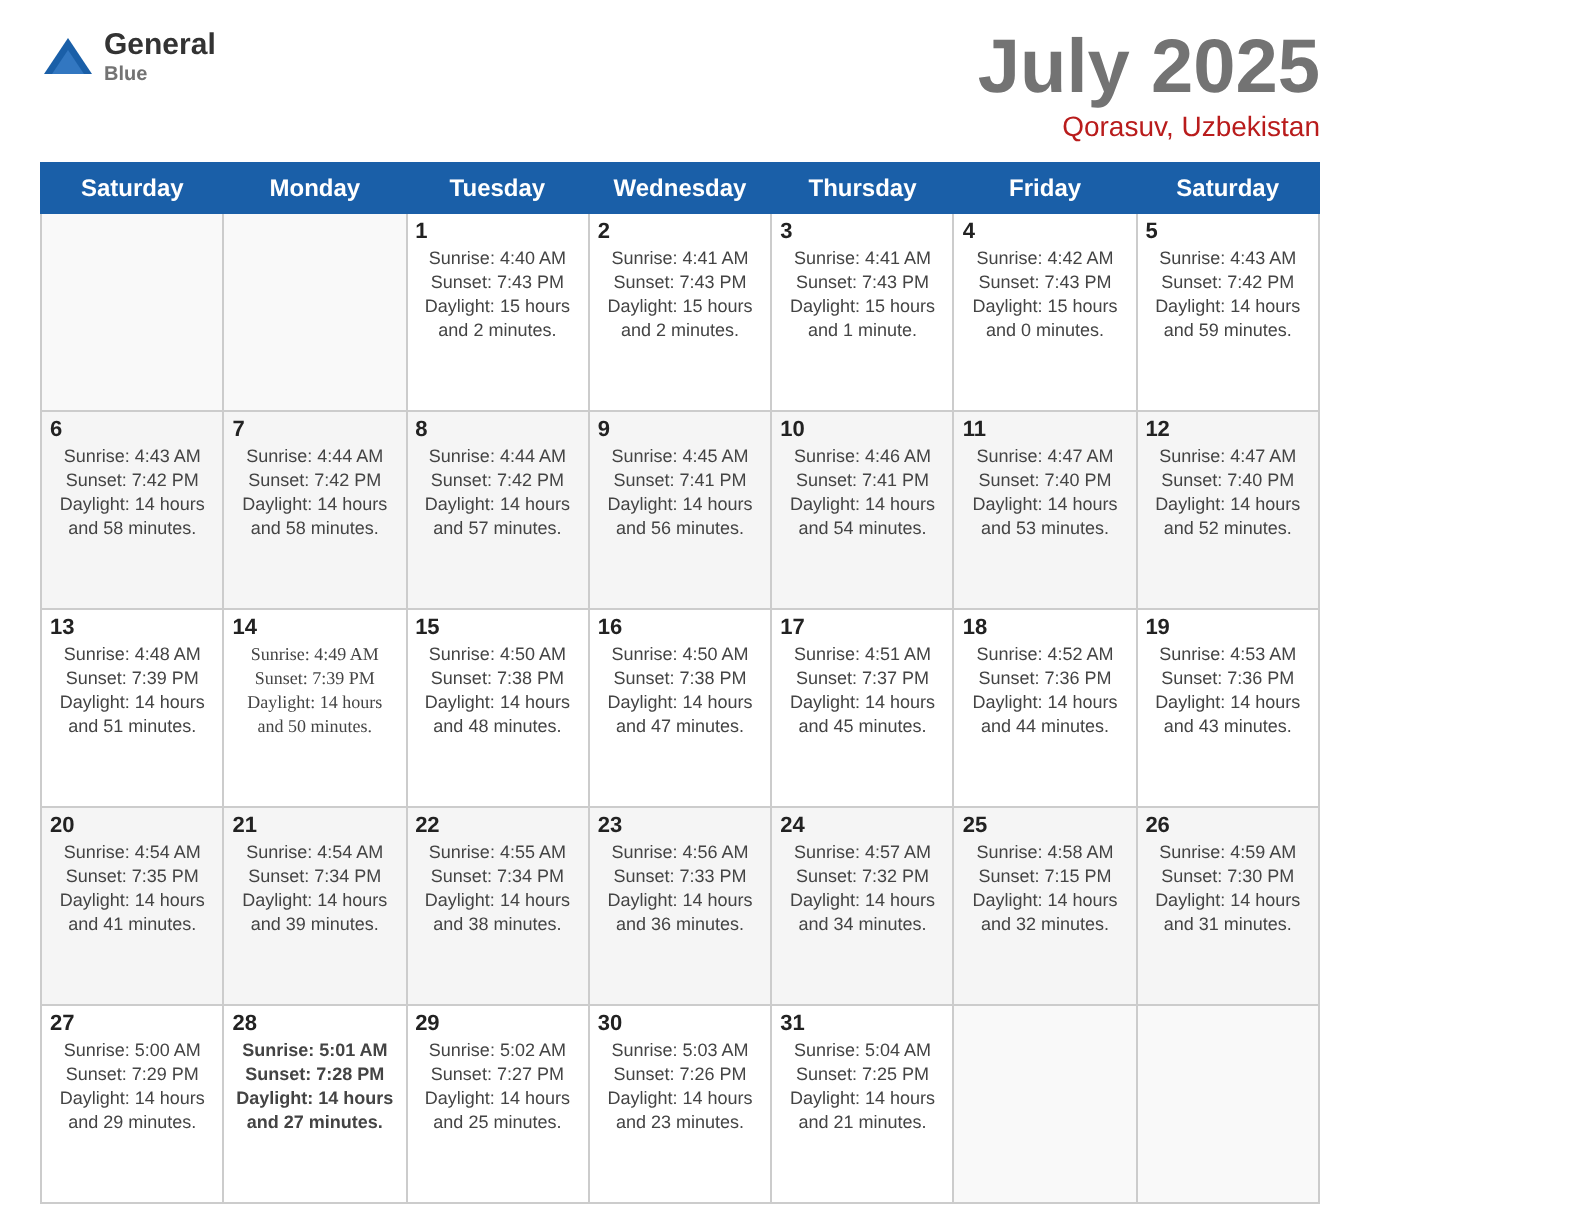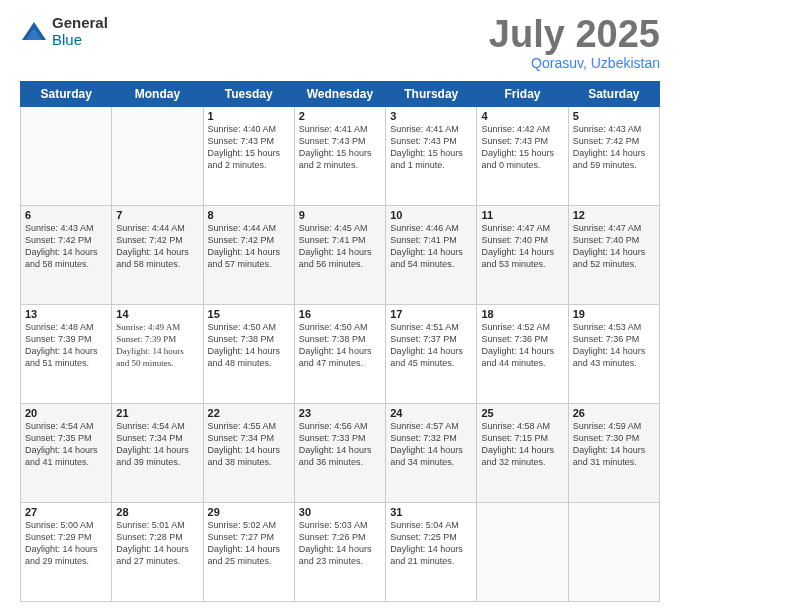--- a/index.html
+++ b/index.html
@@ -32,40 +32,40 @@
       display: flex;
       flex-direction: column;
       line-height: 1.1;
     }
     .logo-general {
       font-size: 15px;
       font-weight: bold;
       color: #333;
     }
     .logo-blue {
-      font-size: 15px;
-      font-weight: normal;
-      color: #0369a1;
+      font-size: 10px;
+      font-weight: bold;
+      color: #737373;
     }
     .logo-icon {
       width: 28px;
       height: 28px;
     }
     .title-section {
       text-align: right;
     }
     .month-year {
       font-size: 38px;
       font-weight: bold;
       color: #737373;
       line-height: 1;
     }
     .location {
       font-size: 14px;
-      color: #3b82f6;
+      color: #b91c1c;
       margin-top: 2px;
     }
     .calendar {
       flex: 1;
       border: 1px solid #ccc;
       border-collapse: collapse;
       width: 100%;
       table-layout: fixed;
     }
     .calendar th {
@@ -93,20 +93,21 @@
       font-size: 11px;
       font-weight: bold;
       color: #222;
       display: block;
       margin-bottom: 1px;
     }
     .day-info {
       color: #444;
       font-size: 9px;
       line-height: 1.35;
+      text-align: center;
     }
     tr:nth-child(even) td {
       background: #f5f5f5;
     }
     tr:nth-child(even) td.empty {
       background: #f0f0f0;
     }
     .header-row th {
       background-color: #1a5fa8 !important;
     }
@@ -340,21 +341,21 @@
         <tr>
           <td>
             <span class="day-num">27</span>
             <div class="day-info" style="white-space: pre-line;">Sunrise: 5:00 AM
 Sunset: 7:29 PM
 Daylight: 14 hours
 and 29 minutes.</div>
           </td>
           <td>
             <span class="day-num">28</span>
-            <div class="day-info" style="white-space: pre-line;">Sunrise: 5:01 AM
+            <div class="day-info" style="white-space: pre-line; font-weight: bold;">Sunrise: 5:01 AM
 Sunset: 7:28 PM
 Daylight: 14 hours
 and 27 minutes.</div>
           </td>
           <td>
             <span class="day-num">29</span>
             <div class="day-info" style="white-space: pre-line;">Sunrise: 5:02 AM
 Sunset: 7:27 PM
 Daylight: 14 hours
 and 25 minutes.</div>

